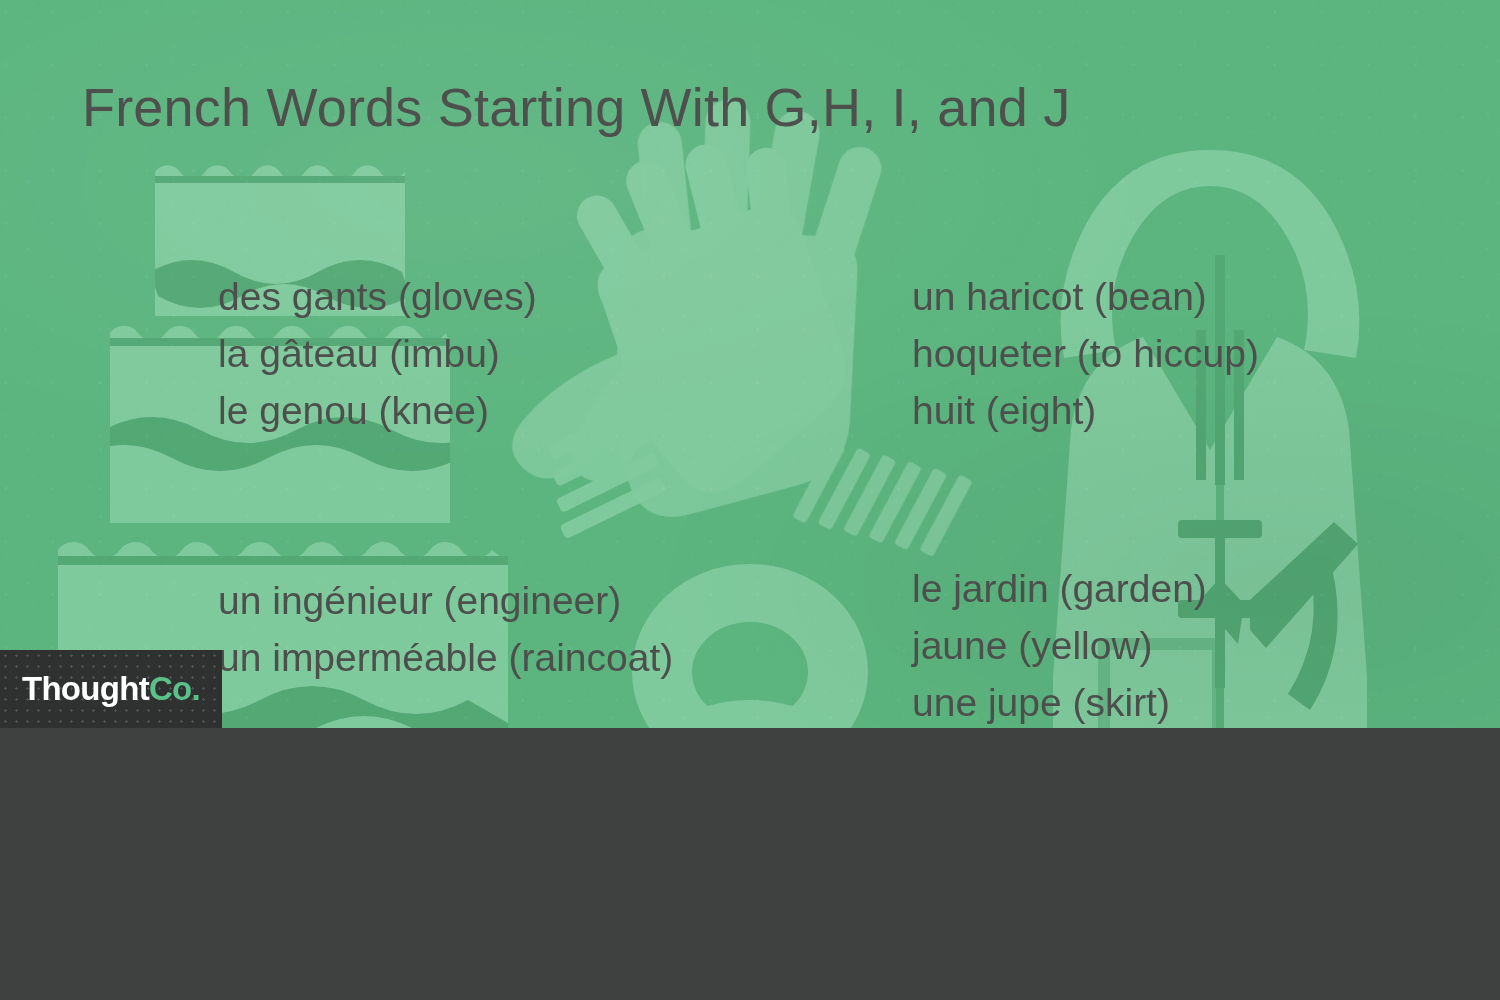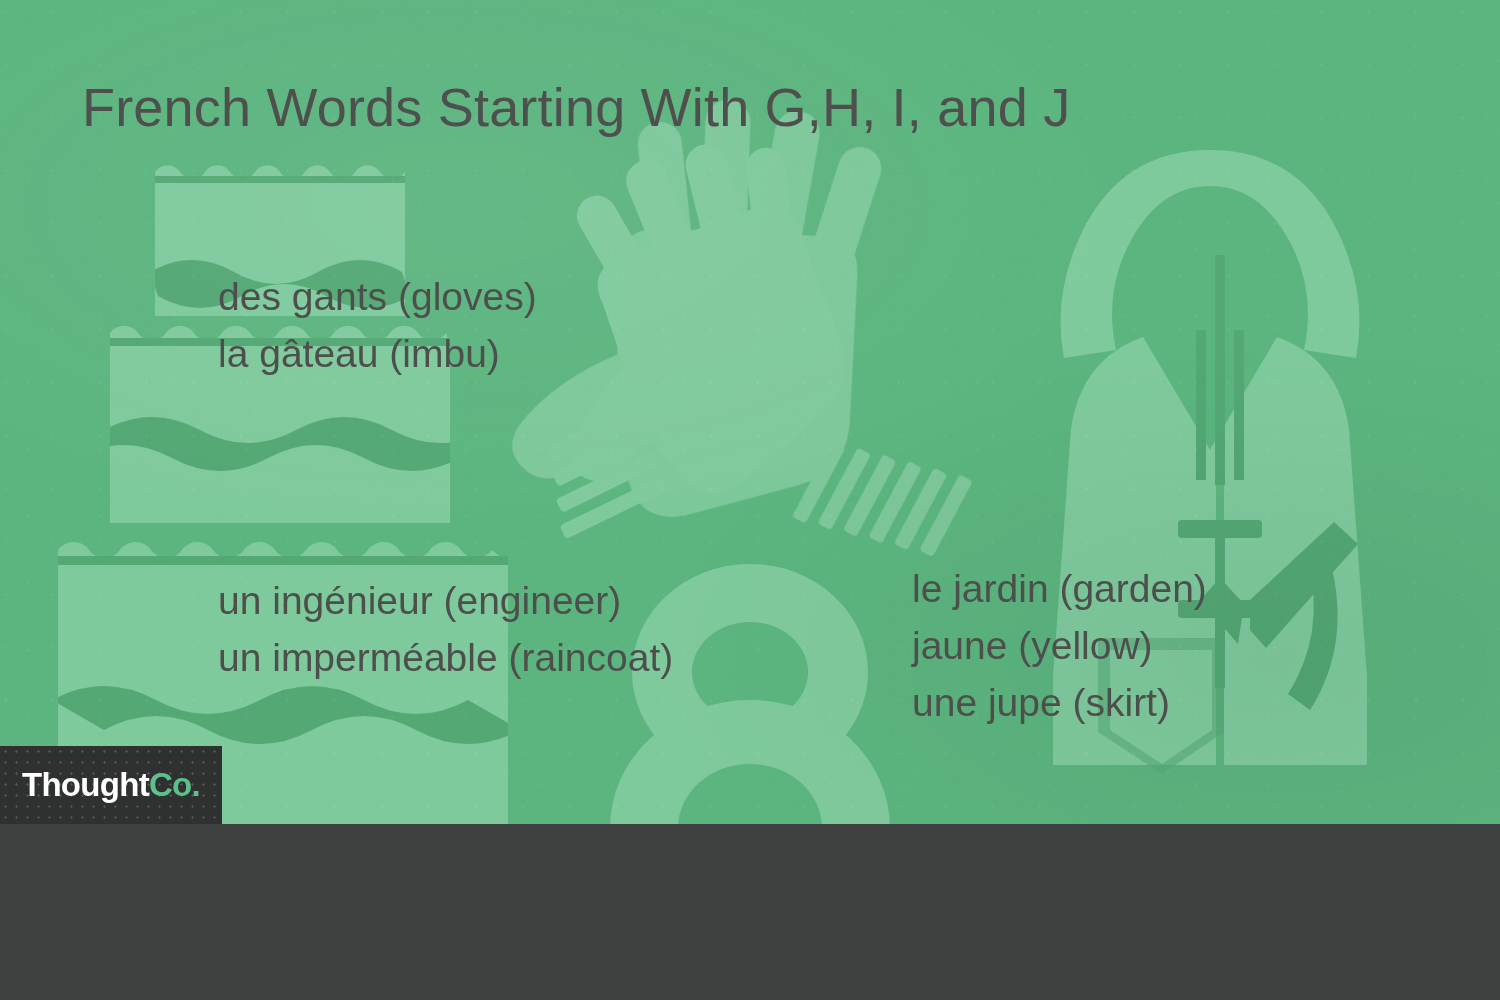--- a/index.html
+++ b/index.html
@@ -7,21 +7,21 @@
     padding: 0;
     background: #3f4140;
   }
   body {
     font-family: "Liberation Sans", sans-serif;
   }
 
   .poster {
     position: relative;
     width: 1500px;
-    height: 824px;
+    height: 728px;
     overflow: hidden;
     background: #5cb57f;
   }
 
   
   .art {
     position: absolute;
     inset: 0;
     width: 1500px;
     height: 1000px;
@@ -341,22 +341,28 @@
   <div class="wash"></div>
   <div class="grain"></div>
 
   <div class="content">
 
     <div class="title">French Words Starting With G,H, I, and J</div>
 
     <div class="col col-left-top">
       <span class="entry">des gants (gloves)</span>
       <span class="entry">la gâteau (imbu)</span>
-    </div>
-
+      <span class="entry">le genou (knee)</span>
+    </div>
+
+    <div class="col col-right-top">
+      <span class="entry">un haricot (bean)</span>
+      <span class="entry">hoqueter (to hiccup)</span>
+      <span class="entry">huit (eight)</span>
+    </div>
 
     <div class="col col-left-bot">
       <span class="entry">un ingénieur (engineer)</span>
       <span class="entry">un imperméable (raincoat)</span>
     </div>
 
     <div class="col col-right-bot">
       <span class="entry">le jardin (garden)</span>
       <span class="entry">jaune (yellow)</span>
       <span class="entry">une jupe (skirt)</span>

